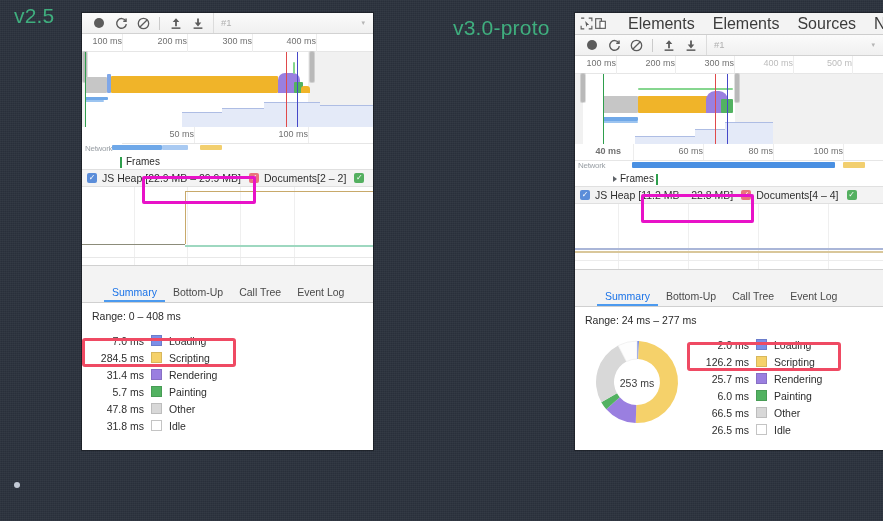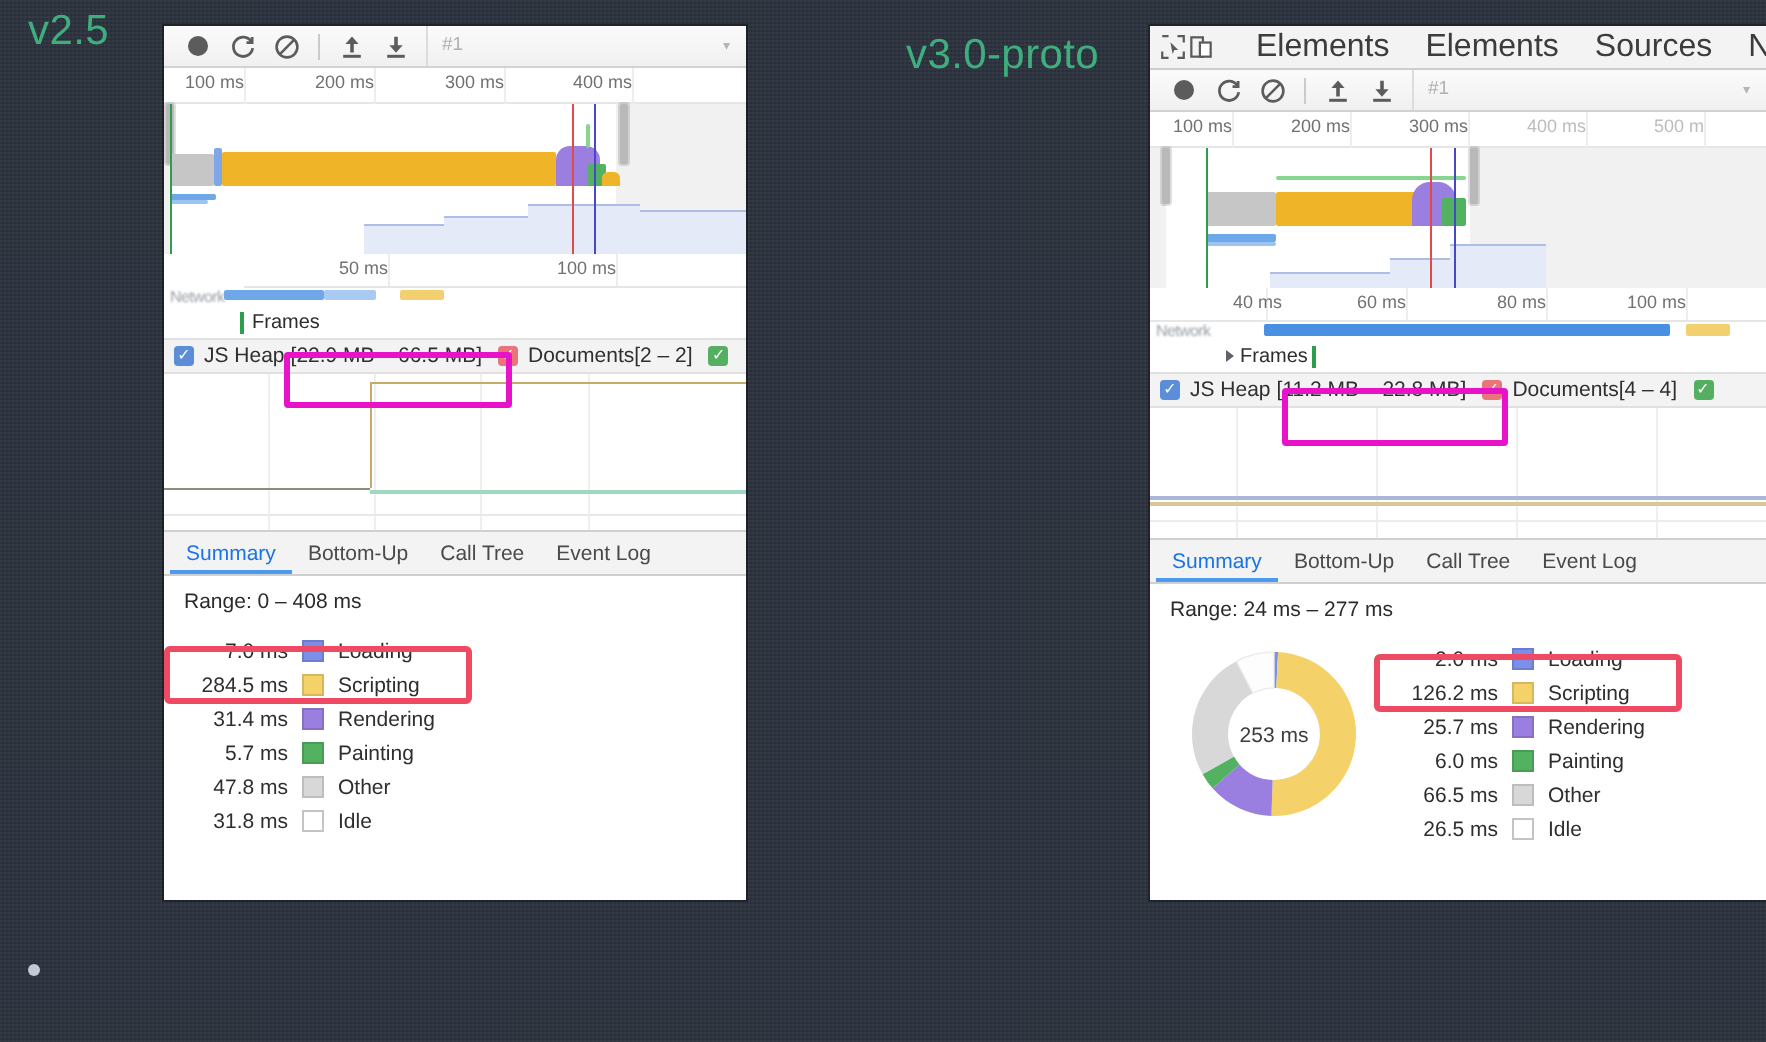--- a/index.html
+++ b/index.html
@@ -227,25 +227,25 @@
   
   .ctr-graph { position: relative; background: #fff; overflow: hidden; }
   .ctr-graph .vgrid {
     position: absolute; top: 0; bottom: 0; width: 1px; background: #efefef;
   }
 
   
   .drawer-tabs {
     display: flex;
     align-items: flex-end;
-    height: 23px;
+    height: 38px;
     background: #f3f3f3;
     border-top: 1px solid #d0d0d0;
     border-bottom: 1px solid #d0d0d0;
-    padding-left: 3px;
+    padding-left: 22px;
     box-sizing: border-box;
   }
   .drawer-tabs .dtab {
     font-size: 10.5px;
     color: #4a4a4a;
     padding: 0 8px 4px 8px;
     white-space: nowrap;
   }
   .drawer-tabs .dtab.active {
     color: #1a73e8;
@@ -421,21 +421,21 @@
       </div>
       <div class="frames-row">
         <span style="display:inline-block;width:2px;height:11px;background:#2e9e4c;vertical-align:middle;margin-right:4px;"></span><span>Frames</span>
       </div>
     </div>
 
     <div class="counters">
       <div class="item">
         <span class="cb" style="background:#5b8dd9;">✓</span>
         <span>JS Heap</span>
-        <span style="margin-left:3px;">[22.9 MB – 66.5 MB]</span>
+        <span style="margin-left:3px;">[22.9 MB – 29.9 MB]</span>
       </div>
       <div class="item">
         <span class="cb" style="background:#e9757b;">✓</span>
         <span>Documents</span>
         <span>[2 – 2]</span>
       </div>
       <div class="item">
         <span class="cb" style="background:#54b060;">✓</span>
       </div>
     </div>
@@ -595,21 +595,21 @@
         <div class="vline red" style="left:140px;"></div>
         <div class="vline blue" style="left:152px;"></div>
       </div>
     </div>
 
     <div class="ruler" style="height:16px;">
       <div class="gridline" style="left:58px;bottom:0;"></div>
       <div class="gridline" style="left:128px;bottom:0;"></div>
       <div class="gridline" style="left:198px;bottom:0;"></div>
       <div class="gridline" style="left:268px;bottom:0;"></div>
-      <div class="tick" style="left:66px;">40 ms</div>
+      <div class="tick" style="left:46px;font-weight:bold;">40 ms</div>
       <div class="tick" style="left:128px;">60 ms</div>
       <div class="tick" style="left:198px;">80 ms</div>
       <div class="tick" style="left:268px;">100 ms</div>
     </div>
 
     <div class="tracks">
       <div class="track-row">
         <span class="net-label">Network</span>
         <div class="cpu-bar" style="left:57px;top:1px;width:203px;height:6px;background:#4a90e2;"></div>
         <div class="cpu-bar" style="left:268px;top:1px;width:22px;height:6px;background:#f2cf6f;"></div>

